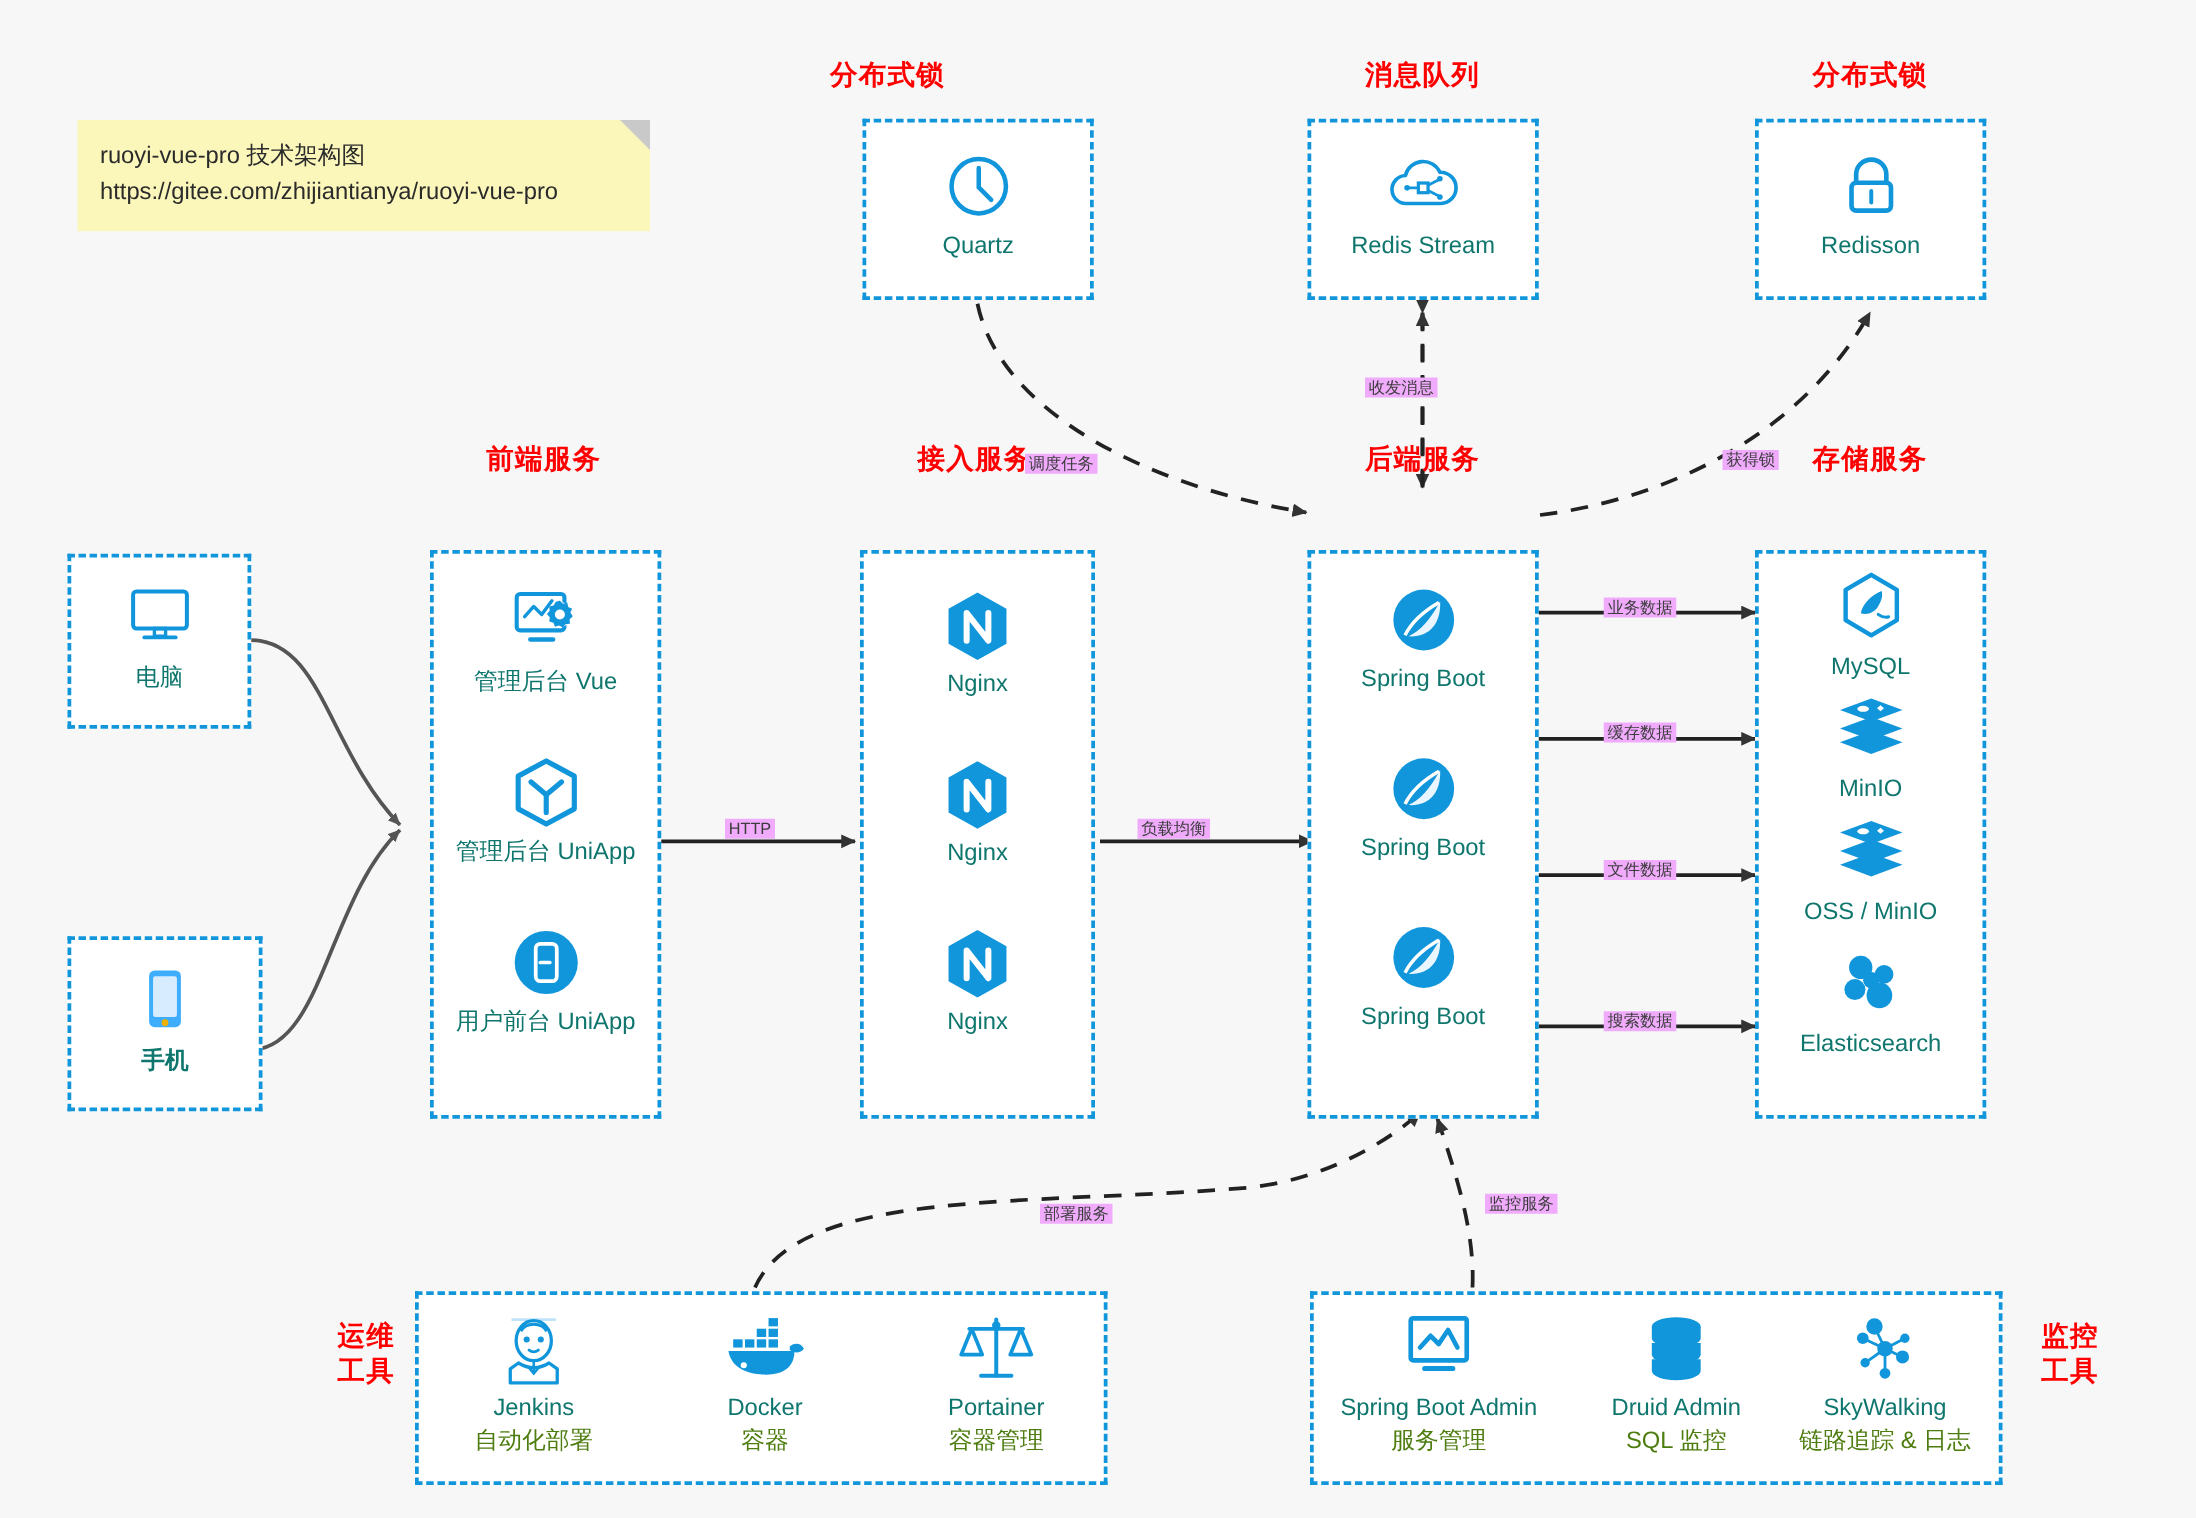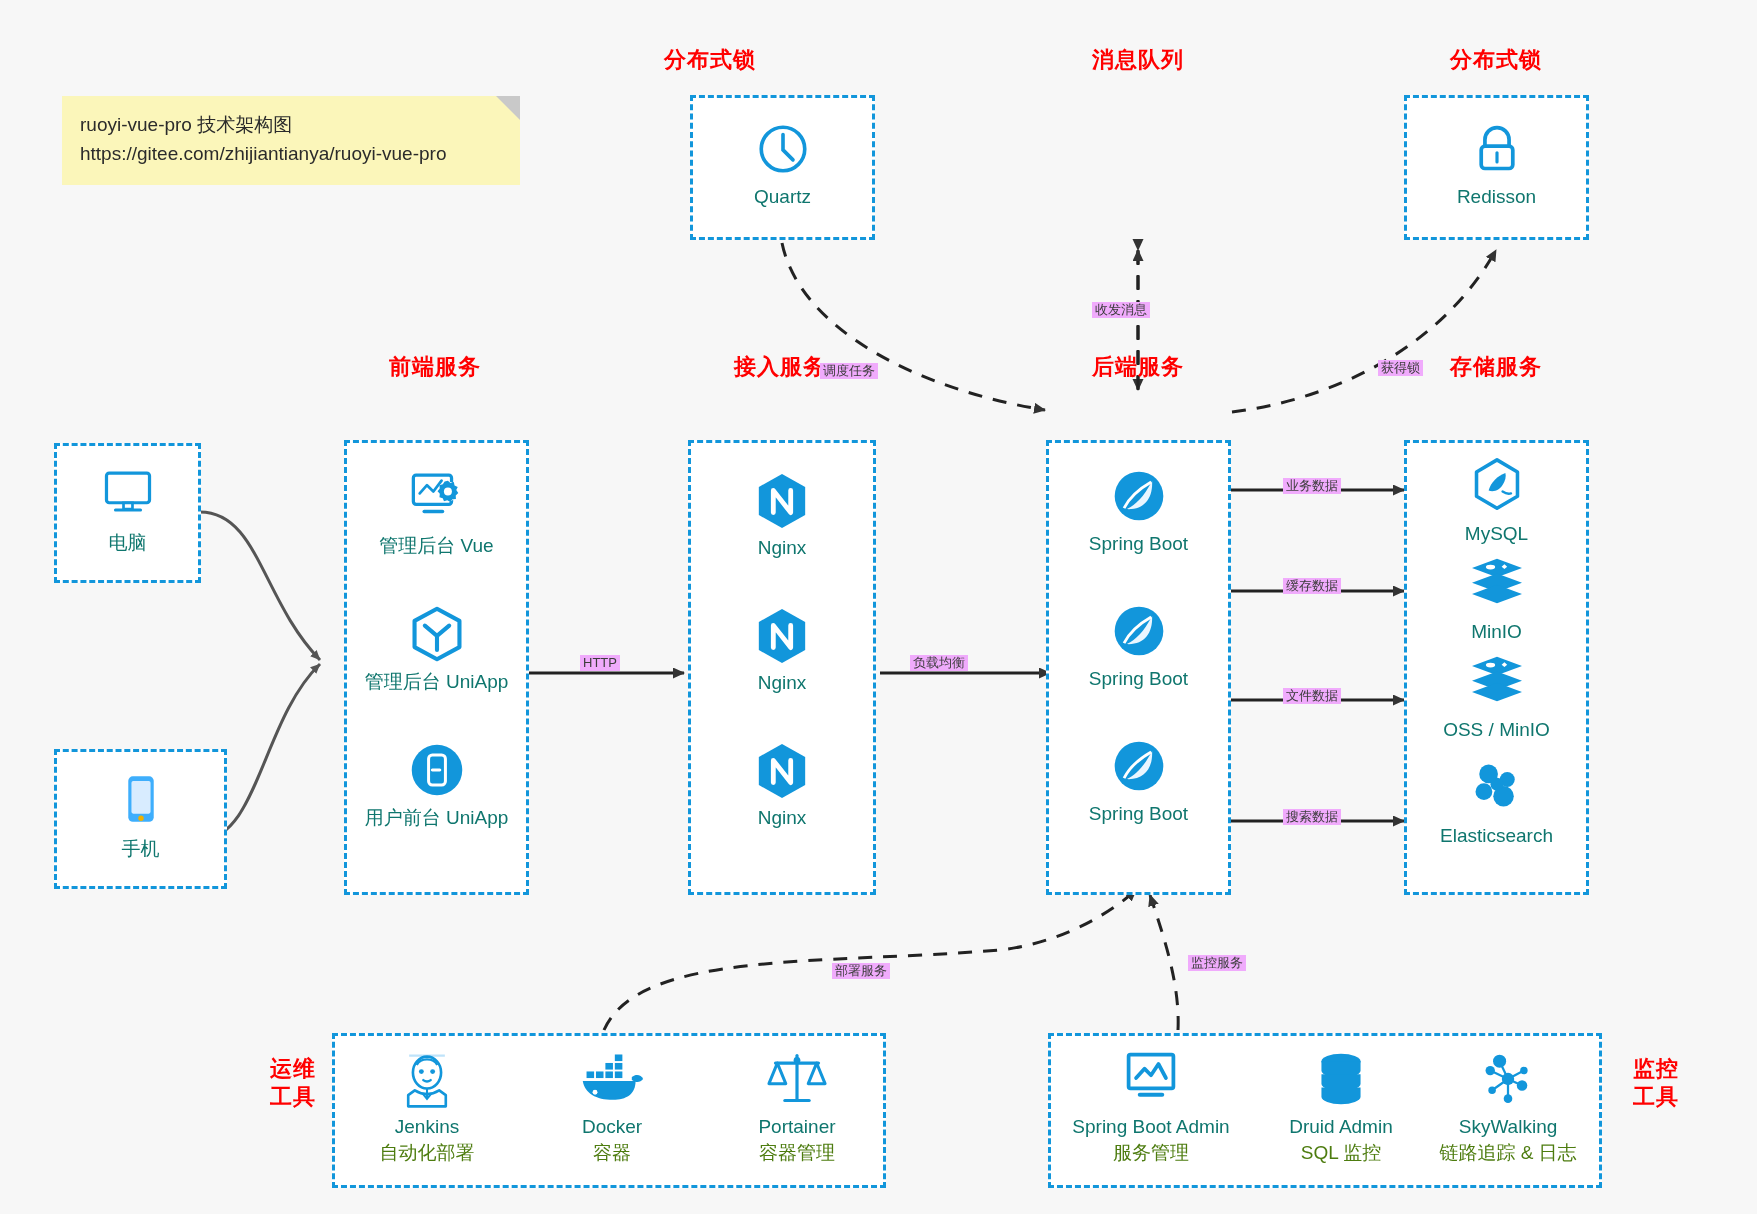--- a/index.html
+++ b/index.html
@@ -140,20 +140,35 @@
         <svg width="58" height="58" viewBox="0 0 64 64">
           <circle cx="32" cy="32" r="24" fill="none" stroke="#1296db" stroke-width="4"></circle>
           <path d="M32 16 L32 33 L43 44" fill="none" stroke="#1296db" stroke-width="4" stroke-linecap="round"></path>
         </svg>
       </span>
       <div class="lbl">Quartz</div>
     </div>
   </div>
 
   <div class="gtitle" style="left:1048px;top:45px;width:180px;">消息队列</div>
+  <div class="gbox" style="left:1046px;top:95px;width:185px;height:145px;">
+    <div class="node" style="top:22px;">
+      <span class="ico">
+        <svg width="62" height="58" viewBox="0 0 72 60">
+          <path d="M20 46 a13 13 0 0 1 -1 -26 a17 17 0 0 1 32 -3 a12 12 0 0 1 1 29 z" fill="none" stroke="#1296db" stroke-width="3.4" stroke-linejoin="round"></path>
+          <rect x="31" y="27" width="9" height="9" fill="none" stroke="#1296db" stroke-width="3"></rect>
+          <path d="M31 31.5 L22 31.5 M40 29 L50 24 M40 34 L50 39" stroke="#1296db" stroke-width="2.6" fill="none"></path>
+          <circle cx="20.5" cy="31.5" r="2.6" fill="#1296db"></circle>
+          <circle cx="51" cy="23" r="2.6" fill="#1296db"></circle>
+          <circle cx="51" cy="40" r="2.6" fill="#1296db"></circle>
+        </svg>
+      </span>
+      <div class="lbl">Redis Stream</div>
+    </div>
+  </div>
 
   <div class="gtitle" style="left:1406px;top:45px;width:180px;">分布式锁</div>
   <div class="gbox" style="left:1404px;top:95px;width:185px;height:145px;">
     <div class="node" style="top:22px;">
       <span class="ico">
         <svg width="52" height="58" viewBox="0 0 56 62">
           <path d="M15 28 v-7 a13 13 0 0 1 26 0 v7" fill="none" stroke="#1296db" stroke-width="4"></path>
           <rect x="11" y="28" width="34" height="24" rx="4" fill="none" stroke="#1296db" stroke-width="4"></rect>
           <path d="M28 35 v10" stroke="#1296db" stroke-width="3.4" stroke-linecap="round"></path>
         </svg>
@@ -168,21 +183,21 @@
         <svg width="58" height="52" viewBox="0 0 64 58">
           <rect x="8" y="8" width="48" height="33" rx="3" fill="none" stroke="#1296db" stroke-width="3.6"></rect>
           <path d="M27 41 h10 v7 h-10 z" fill="none" stroke="#1296db" stroke-width="3"></path>
           <path d="M18 49 h28" stroke="#1296db" stroke-width="3.4" stroke-linecap="round"></path>
         </svg>
       </span>
       <div class="lbl">电脑</div>
     </div>
   </div>
 
-  <div class="gbox" style="left:54px;top:749px;width:173px;height:140px;">
+  <div class="gbox" style="left:54px;top:749px;width:156px;height:140px;font-weight:bold;">
     <div class="node" style="top:20px;">
       <span class="ico">
         <svg width="40" height="56" viewBox="0 0 44 60">
           <rect x="8" y="4" width="28" height="50" rx="5" fill="#3eaefc"></rect>
           <rect x="11.5" y="9" width="21" height="36" rx="2" fill="#d8ecff"></rect>
           <circle cx="22" cy="50" r="3" fill="#f0b000"></circle>
         </svg>
       </span>
       <div class="lbl">手机</div>
     </div>

